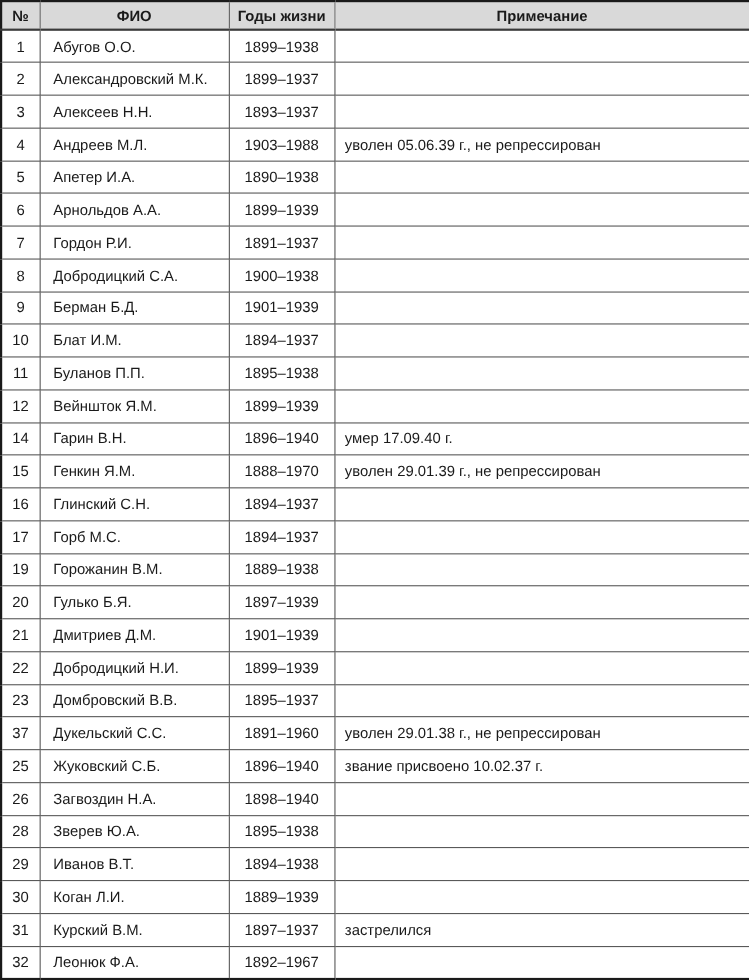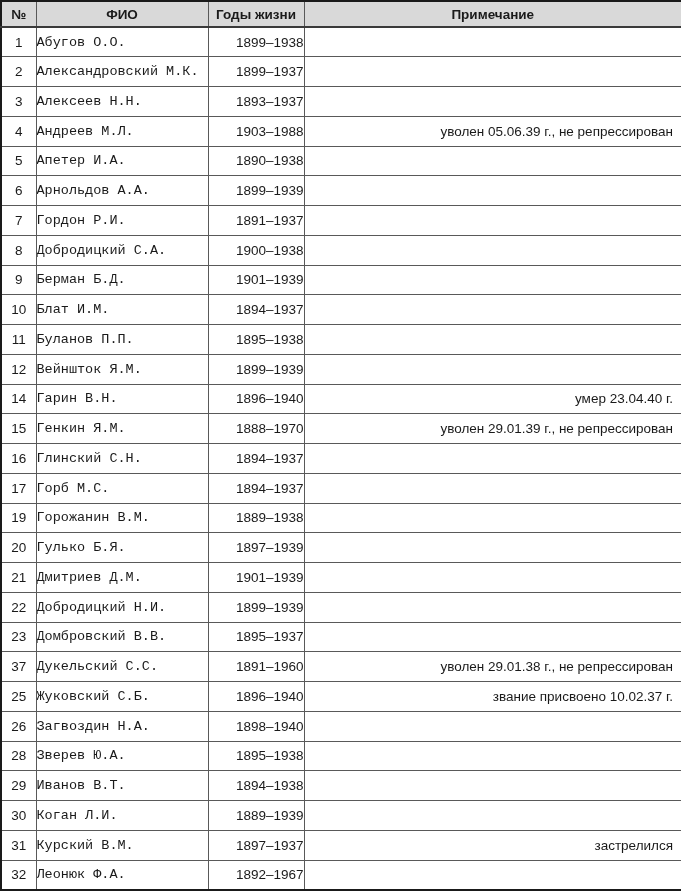--- a/index.html
+++ b/index.html
@@ -48,23 +48,23 @@
     font-size: 13.5px;
   }
   
   table.roster { border: 2px solid var(--border-outer); }
   table.roster tr > *:first-child { border-left: 2px solid var(--border-outer); }
   table.roster tr > *:last-child  { border-right: 2px solid var(--border-outer); }
   table.roster thead tr > *       { border-top: 2px solid var(--border-outer); }
   table.roster tbody tr:last-child > * { border-bottom: 2px solid var(--border-outer); }
 
   td.cell-num   { text-align: center; }
-  td.cell-name  { text-align: left; padding-right: 4px; font-family: Liberation Mono, monospace; }
-  td.cell-years { text-align: right; }
-  td.cell-note  { text-align: right; padding-left: 9px; padding-right: 8px; }
+  td.cell-name  { text-align: left; padding-left: 12px; padding-right: 4px; }
+  td.cell-years { text-align: center; }
+  td.cell-note  { text-align: left; padding-left: 9px; padding-right: 8px; }
 </style>
 </head>
 <body>
 
 <div class="page">
   <table class="roster">
     <colgroup>
       <col class="c-num">
       <col class="c-name">
       <col class="c-years">
@@ -148,21 +148,21 @@
         <tr>
           <td class="cell-num">12</td>
           <td class="cell-name">Вейншток Я.М.</td>
           <td class="cell-years">1899–1939</td>
           <td class="cell-note"></td>
         </tr>
         <tr>
           <td class="cell-num">14</td>
           <td class="cell-name">Гарин В.Н.</td>
           <td class="cell-years">1896–1940</td>
-          <td class="cell-note">умер 23.04.40 г.</td>
+          <td class="cell-note">умер 17.09.40 г.</td>
         </tr>
         <tr>
           <td class="cell-num">15</td>
           <td class="cell-name">Генкин Я.М.</td>
           <td class="cell-years">1888–1970</td>
           <td class="cell-note">уволен 29.01.39 г., не репрессирован</td>
         </tr>
         <tr>
           <td class="cell-num">16</td>
           <td class="cell-name">Глинский С.Н.</td>

